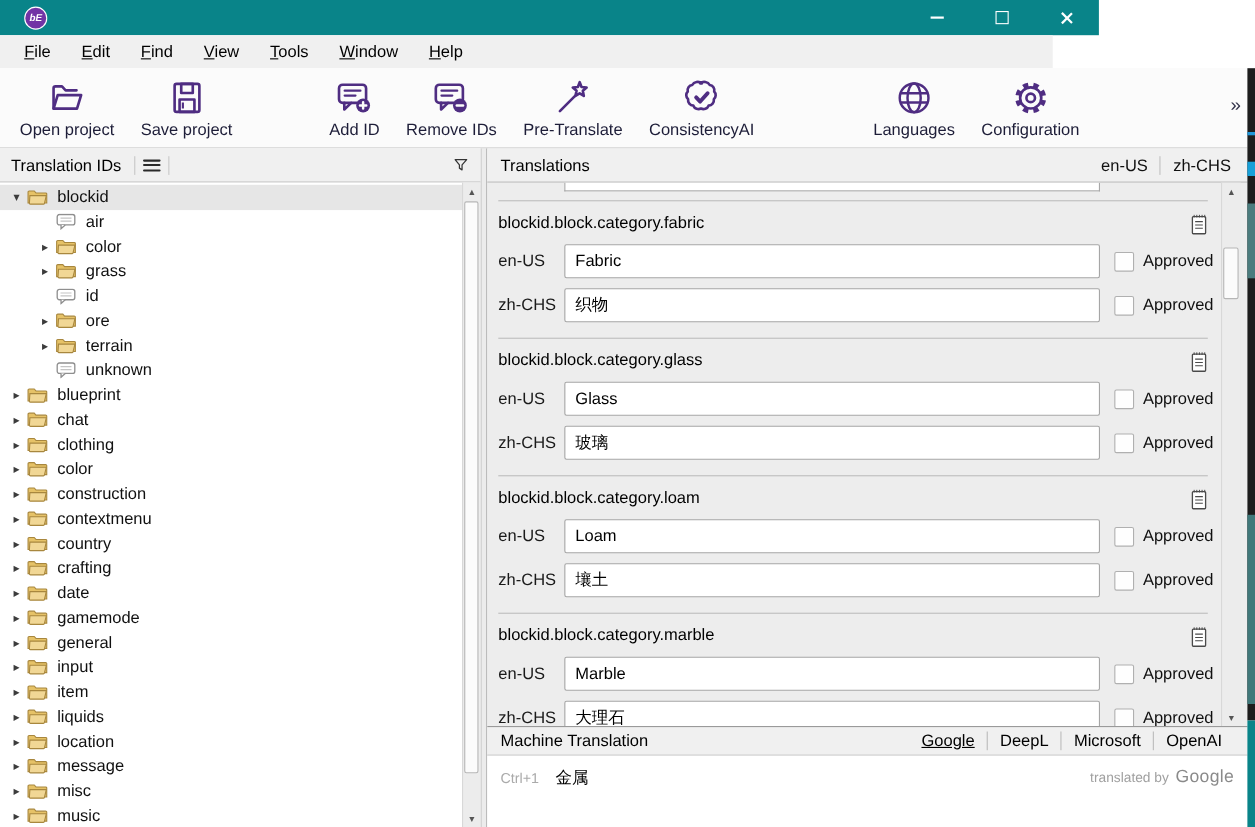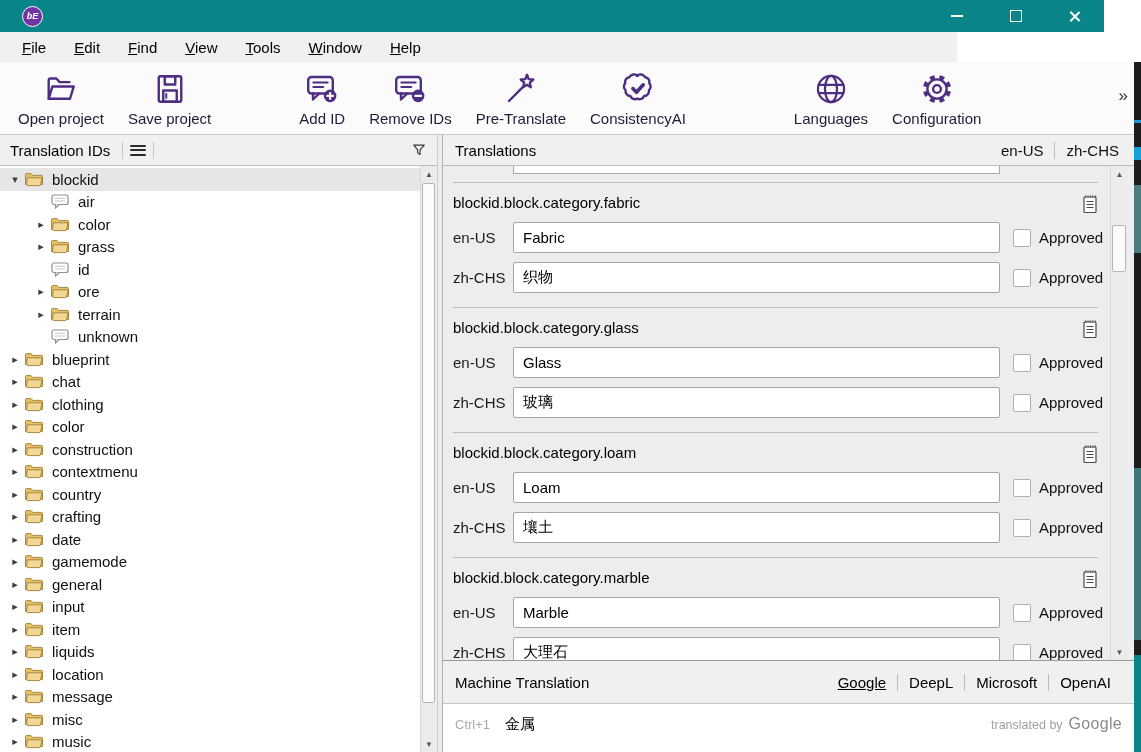--- a/index.html
+++ b/index.html
@@ -1,19 +1,19 @@
 <!DOCTYPE html>
 <html><head>
 <meta charset="utf-8">
 <style>
   html,body{margin:0;padding:0;background:#333;}
   .app{position:relative;width:1141px;height:752px;overflow:hidden;background:#fff;
        font-family:"Liberation Sans",sans-serif;-webkit-font-smoothing:antialiased;}
   
-  .titlebar{position:absolute;left:0;top:0;width:1104px;height:32px;background:#098489;
+  .titlebar{position:absolute;left:0;top:0;width:999px;height:32px;background:#098489;
             display:flex;align-items:center;color:#fff;}
   .logo{width:19px;height:19px;border-radius:50%;background:#7233a5;border:1.5px solid #fff;
         margin-left:22px;display:flex;align-items:center;justify-content:center;
         font-size:9px;font-weight:bold;font-style:italic;flex:none;}
   .title{margin-left:12px;font-size:15px;white-space:nowrap;}
   .win-controls{position:absolute;right:0;top:0;height:32px;display:flex;}
   .win-btn{width:59px;height:32px;display:flex;align-items:center;justify-content:center;cursor:pointer;}
   .min-glyph{width:12px;height:2px;background:#fff;}
   .max-glyph{width:10px;height:10px;border:1.3px solid #fff;}
   .close-glyph{position:relative;width:13px;height:13px;}
@@ -76,21 +76,21 @@
   .tr-row{display:flex;align-items:center;}
   .tr-row + .tr-row{margin-top:9px;}
   .lang{width:60px;font-size:15px;color:#1a1a1a;flex:none;}
   .tin{width:487px;height:31px;box-sizing:border-box;border:1px solid #a6a6a6;border-radius:2px;
        background:#fff;font-size:15px;padding:0 9px;color:#000;font-family:inherit;flex:none;}
   .cb{width:16px;height:16px;background:#fefefe;border:1px solid #b0b0b0;border-radius:2px;
       margin-left:13px;flex:none;cursor:pointer;}
   .approved-label{font-size:15px;color:#101010;margin-left:8px;}
   
   .mt-panel{position:absolute;left:0;top:525px;width:691px;height:92px;}
-  .mt-header{height:44px;background:#f0f0f0;border-top:1px solid #9a9a9a;border-bottom:1px solid #c6c6c6;
+  .mt-header{height:27px;background:#f0f0f0;border-top:1px solid #9a9a9a;border-bottom:1px solid #c6c6c6;
              box-sizing:border-box;display:flex;align-items:center;padding:0 12px;font-size:15px;color:#000;}
   .mt-tabs{margin-left:auto;display:flex;align-items:center;}
   .mt-tab{padding:0 11px;font-size:15px;color:#000;cursor:pointer;}
   .mt-tab.active{text-decoration:underline;}
   .mt-sep{width:1px;height:17px;background:#bbb;}
   .mt-body{height:61px;background:#fff;display:flex;align-items:flex-start;padding:11px 12px 0 12px;box-sizing:content-box;}
   .mt-shortcut{font-size:13px;color:#aaa;margin-right:15px;margin-top:2px;}
   .mt-suggestion{font-size:15px;color:#000;cursor:pointer;}
   .mt-attr{margin-left:auto;display:flex;align-items:baseline;}
   .attr-text{font-size:12.5px;color:#a0a0a0;margin-right:6px;}

